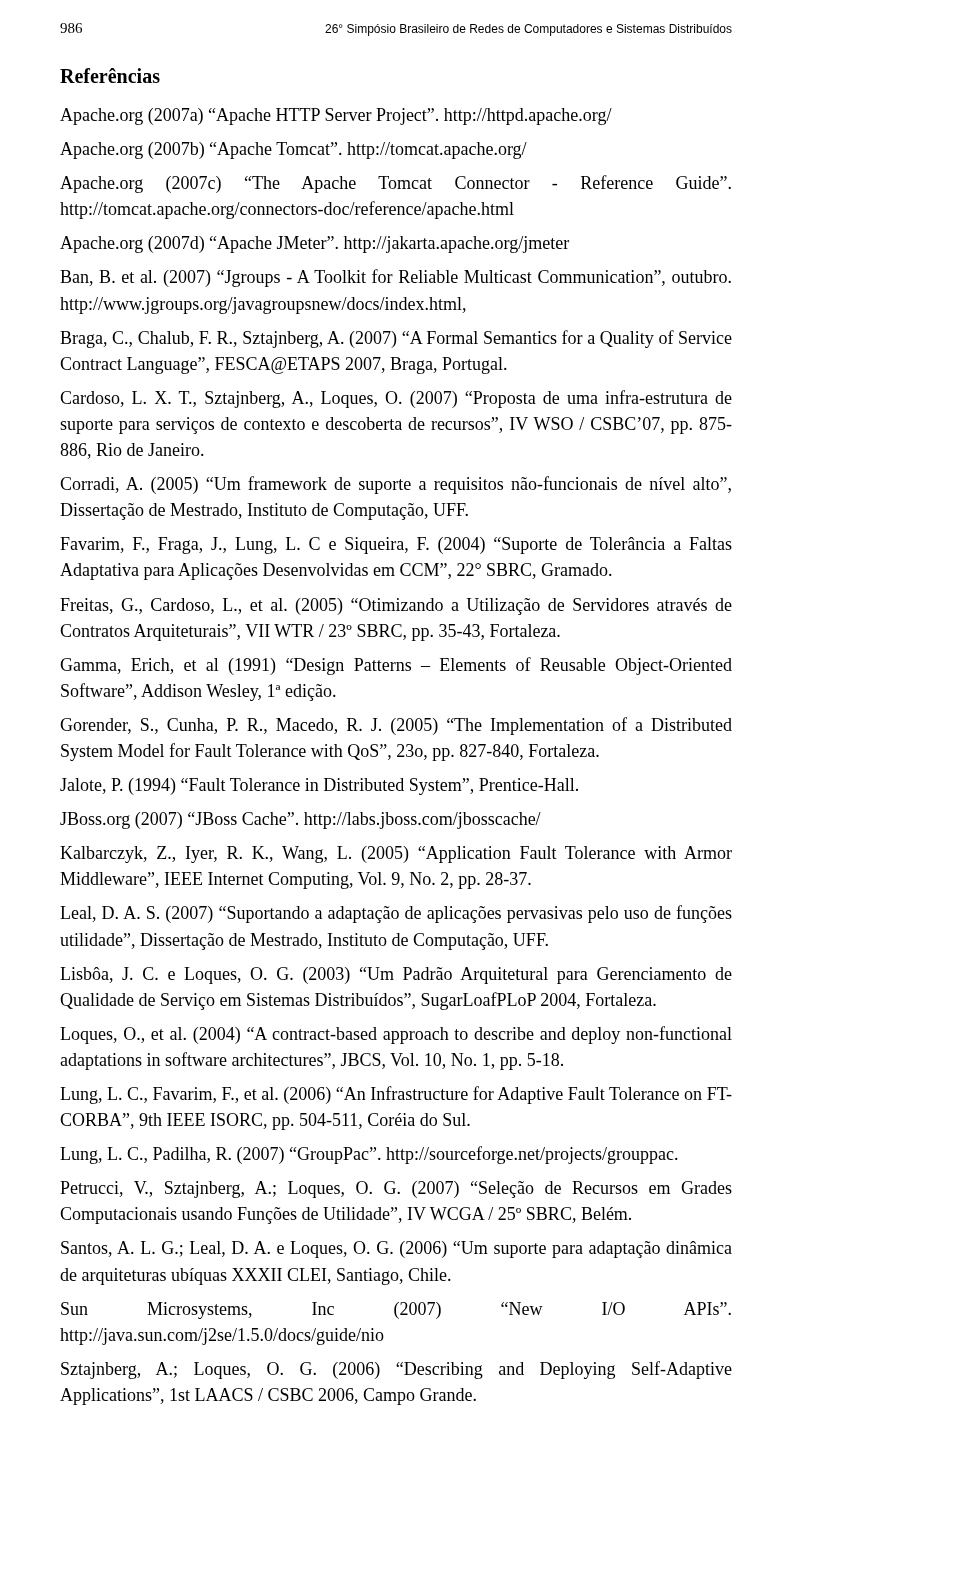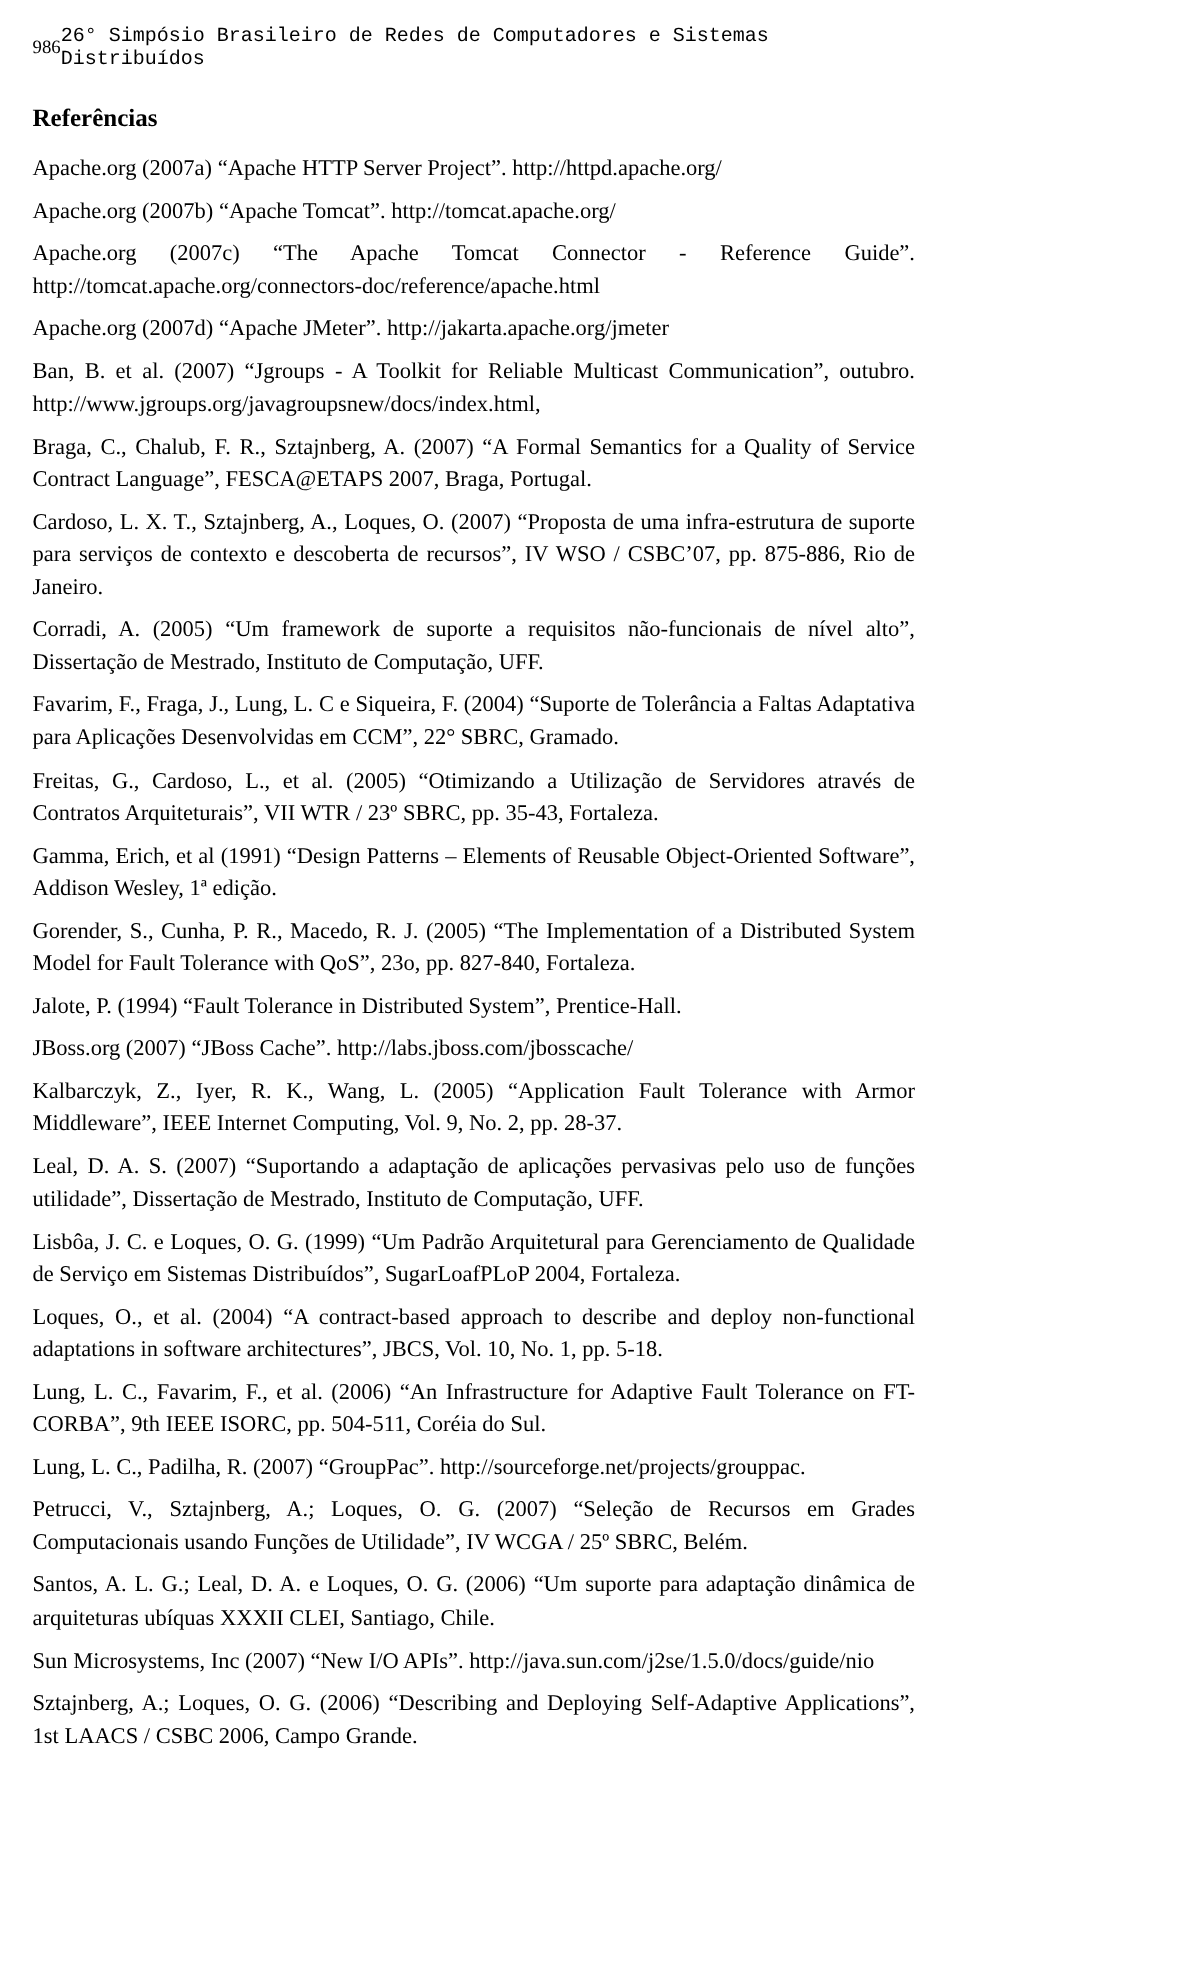--- a/index.html
+++ b/index.html
@@ -11,37 +11,37 @@
       background: #ffffff;
       font-family: "Times New Roman", Times, serif;
       font-size: 15px;
       color: #000000;
       width: 960px;
       min-height: 1576px;
     }
     .page {
       width: 792px;
       min-height: 1576px;
-      padding: 20px 60px 40px 26px;
+      padding: 20px 60px 40px 60px;
       position: relative;
     }
     .header {
       display: flex;
       justify-content: space-between;
       align-items: center;
       border-bottom: none;
       margin-bottom: 28px;
     }
     .header-page-num {
       font-size: 15px;
       font-family: "Times New Roman", Times, serif;
     }
     .header-title {
-      font-size: 16px;
-      font-family: Liberation Mono, monospace;
+      font-size: 12px;
+      font-family: Liberation Sans, sans-serif;
     }
     .section-heading {
       font-size: 20px;
       font-weight: bold;
       margin-bottom: 14px;
       font-family: "Times New Roman", Times, serif;
     }
     .references {
       font-size: 18px;
       line-height: 1.45;
@@ -73,21 +73,21 @@
       <div class="ref-entry">Cardoso, L. X. T., Sztajnberg, A., Loques, O. (2007) “Proposta de uma infra-estrutura de suporte para serviços de contexto e descoberta de recursos”, IV WSO / CSBC’07, pp. 875-886, Rio de Janeiro.</div>
       <div class="ref-entry">Corradi, A. (2005) “Um framework de suporte a requisitos não-funcionais de nível alto”, Dissertação de Mestrado, Instituto de Computação, UFF.</div>
       <div class="ref-entry">Favarim, F., Fraga, J., Lung, L. C e Siqueira, F. (2004) “Suporte de Tolerância a Faltas Adaptativa para Aplicações Desenvolvidas em CCM”, 22° SBRC, Gramado.</div>
       <div class="ref-entry">Freitas, G., Cardoso, L., et al. (2005) “Otimizando a Utilização de Servidores através de Contratos Arquiteturais”, VII WTR / 23º SBRC, pp. 35-43, Fortaleza.</div>
       <div class="ref-entry">Gamma, Erich, et al (1991) “Design Patterns – Elements of Reusable Object-Oriented Software”, Addison Wesley, 1ª edição.</div>
       <div class="ref-entry">Gorender, S., Cunha, P. R., Macedo, R. J. (2005) “The Implementation of a Distributed System Model for Fault Tolerance with QoS”, 23o, pp. 827-840, Fortaleza.</div>
       <div class="ref-entry">Jalote, P. (1994) “Fault Tolerance in Distributed System”, Prentice-Hall.</div>
       <div class="ref-entry">JBoss.org (2007) “JBoss Cache”. http://labs.jboss.com/jbosscache/</div>
       <div class="ref-entry">Kalbarczyk, Z., Iyer, R. K., Wang, L. (2005) “Application Fault Tolerance with Armor Middleware”, IEEE Internet Computing, Vol. 9, No. 2, pp. 28-37.</div>
       <div class="ref-entry">Leal, D. A. S. (2007) “Suportando a adaptação de aplicações pervasivas pelo uso de funções utilidade”, Dissertação de Mestrado, Instituto de Computação, UFF.</div>
-      <div class="ref-entry">Lisbôa, J. C. e Loques, O. G. (1999) “Um Padrão Arquitetural para Gerenciamento de Qualidade de Serviço em Sistemas Distribuídos”, SugarLoafPLoP 2004, Fortaleza.</div>
+      <div class="ref-entry">Lisbôa, J. C. e Loques, O. G. (2003) “Um Padrão Arquitetural para Gerenciamento de Qualidade de Serviço em Sistemas Distribuídos”, SugarLoafPLoP 2004, Fortaleza.</div>
       <div class="ref-entry">Loques, O., et al. (2004) “A contract-based approach to describe and deploy non-functional adaptations in software architectures”, JBCS, Vol. 10, No. 1, pp. 5-18.</div>
       <div class="ref-entry">Lung, L. C., Favarim, F., et al. (2006) “An Infrastructure for Adaptive Fault Tolerance on FT-CORBA”, 9th IEEE ISORC, pp. 504-511, Coréia do Sul.</div>
       <div class="ref-entry">Lung, L. C., Padilha, R. (2007) “GroupPac”. http://sourceforge.net/projects/grouppac.</div>
       <div class="ref-entry">Petrucci, V., Sztajnberg, A.; Loques, O. G. (2007) “Seleção de Recursos em Grades Computacionais usando Funções de Utilidade”, IV WCGA / 25º SBRC, Belém.</div>
       <div class="ref-entry">Santos, A. L. G.; Leal, D. A. e Loques, O. G. (2006) “Um suporte para adaptação dinâmica de arquiteturas ubíquas XXXII CLEI, Santiago, Chile.</div>
       <div class="ref-entry">Sun    Microsystems,   Inc   (2007)   “New   I/O   APIs”.   http://java.sun.com/j2se/1.5.0/docs/guide/nio</div>
       <div class="ref-entry">Sztajnberg, A.; Loques, O. G. (2006) “Describing and Deploying Self-Adaptive Applications”, 1st LAACS / CSBC 2006, Campo Grande.</div>
     </div>
 </div>
 

